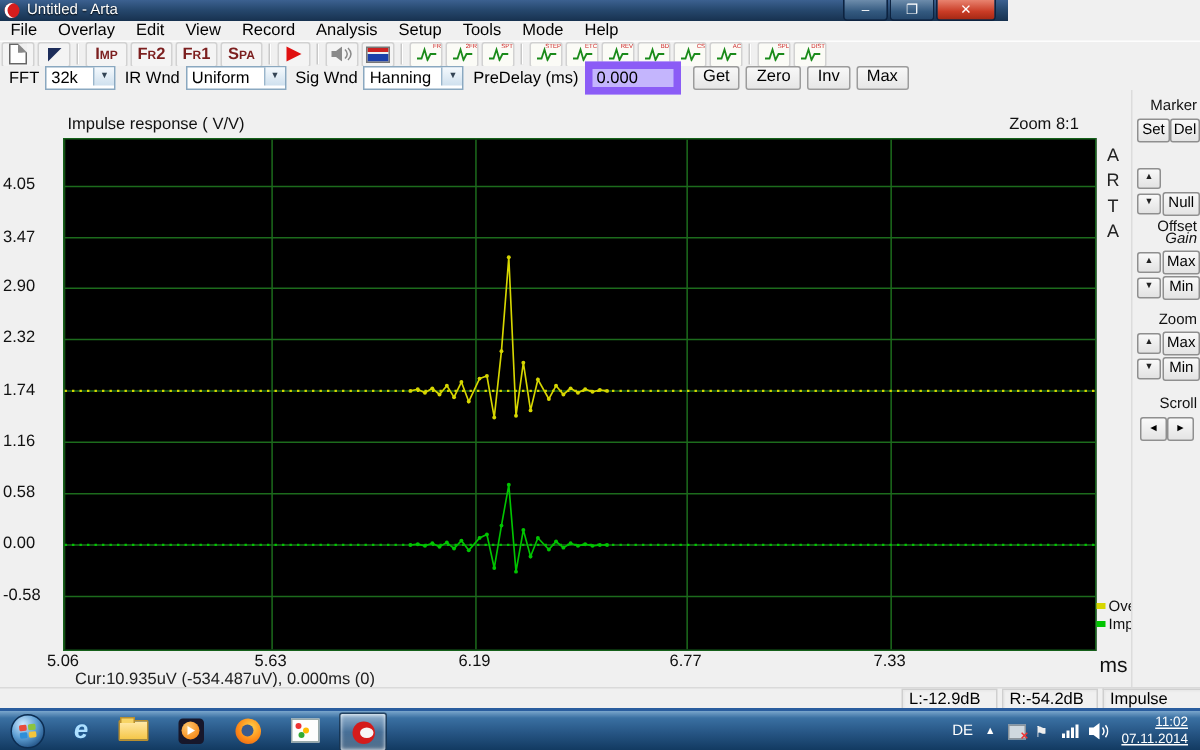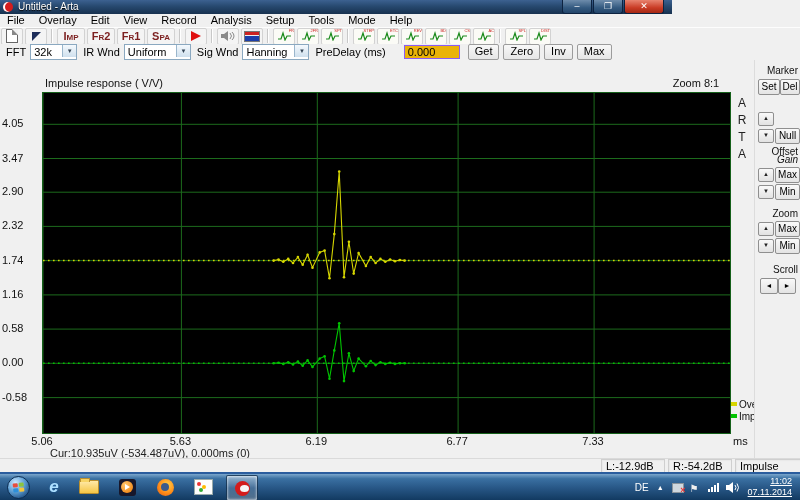--- a/index.html
+++ b/index.html
@@ -39,32 +39,32 @@
   .page-icon:before{content:"";position:absolute;right:-1px;top:-1px;border:3px solid #f0f0f0;
     border-left-color:#888;border-bottom-color:#888;}
   .pointer-icon{width:0;height:0;border-left:9px solid #1d2d5a;border-bottom:9px solid transparent;}
   .play-icon{width:0;height:0;border-left:10px solid #e01010;border-top:5px solid transparent;border-bottom:5px solid transparent;}
   .flag-icon{width:14px;height:9px;background:linear-gradient(180deg,#c22 33%,#eee 33%,#eee 44%,#1b3faa 44%);border:1px solid #777;}
   .tb2-label{margin:0 4px 0 6px;}
   .combo{height:14px;background:#fff;border:1px solid #8aa8c0;display:flex;align-items:center;position:relative;padding-left:3px;}
   .combo .arrow{position:absolute;right:0;top:0;width:13px;height:12px;
     background:linear-gradient(180deg,#f4f9fd,#cfe0ee);border-left:1px solid #9ab6cc;
     font-size:6px;text-align:center;line-height:12px;color:#345;}
-  .tinput{height:12px;width:48px;background:#eab308;border:1px solid #8b5cf6;padding:0 3px;line-height:12px;margin-left:14px;}
+  .tinput{height:12px;width:48px;background:#c4b5fd;border:5px solid #8b5cf6;padding:0 3px;line-height:12px;}
   .flat-btn{height:14px;padding:0 6px;margin:0 2px;background:linear-gradient(180deg,#f8f8f8,#e6e6e6);
     border:1px solid #9c9c9c;border-radius:2px;line-height:13px;}
 
   
   .chart-title{left:45px;top:77px;font-size:11px;color:#111;}
   .chart-zoom{left:660px;top:77px;width:72px;text-align:center;font-size:11px;color:#111;}
   .plot{left:42px;top:92px;width:687px;height:340px;background:#000;border:1px solid #15601a;}
   .brand-vert{left:735px;top:96px;font-size:12px;color:#222;writing-mode:vertical-rl;text-orientation:upright;letter-spacing:3px;}
   .ytick{position:absolute;width:36px;left:2px;font-size:11px;color:#111;}
   .xtick{position:absolute;width:34px;top:435px;text-align:center;font-size:11px;color:#111;}
-  .ms-label{left:733px;top:435px;font-size:11px;color:#111;}
+  .ms-label{left:733px;top:435px;font-size:14px;color:#111;}
   .cursor-line{left:50px;top:447px;font-size:11px;color:#222;}
   .legend{left:731px;top:398px;}
   .legend-row{display:flex;align-items:center;height:12px;}
   .legend-swatch{width:6px;height:4px;margin-right:2px;}
   .legend-label{font-size:10px;color:#111;}
 
   
   .rpanel{left:754px;top:60px;width:46px;height:398px;background:#f0f0f0;border-left:1px solid #dcdcdc;}
   .plabel{position:absolute;right:3px;font-size:10px;color:#111;}
   .mini-btn{position:absolute;height:14px;background:linear-gradient(180deg,#f9f9f9,#e4e4e4);

